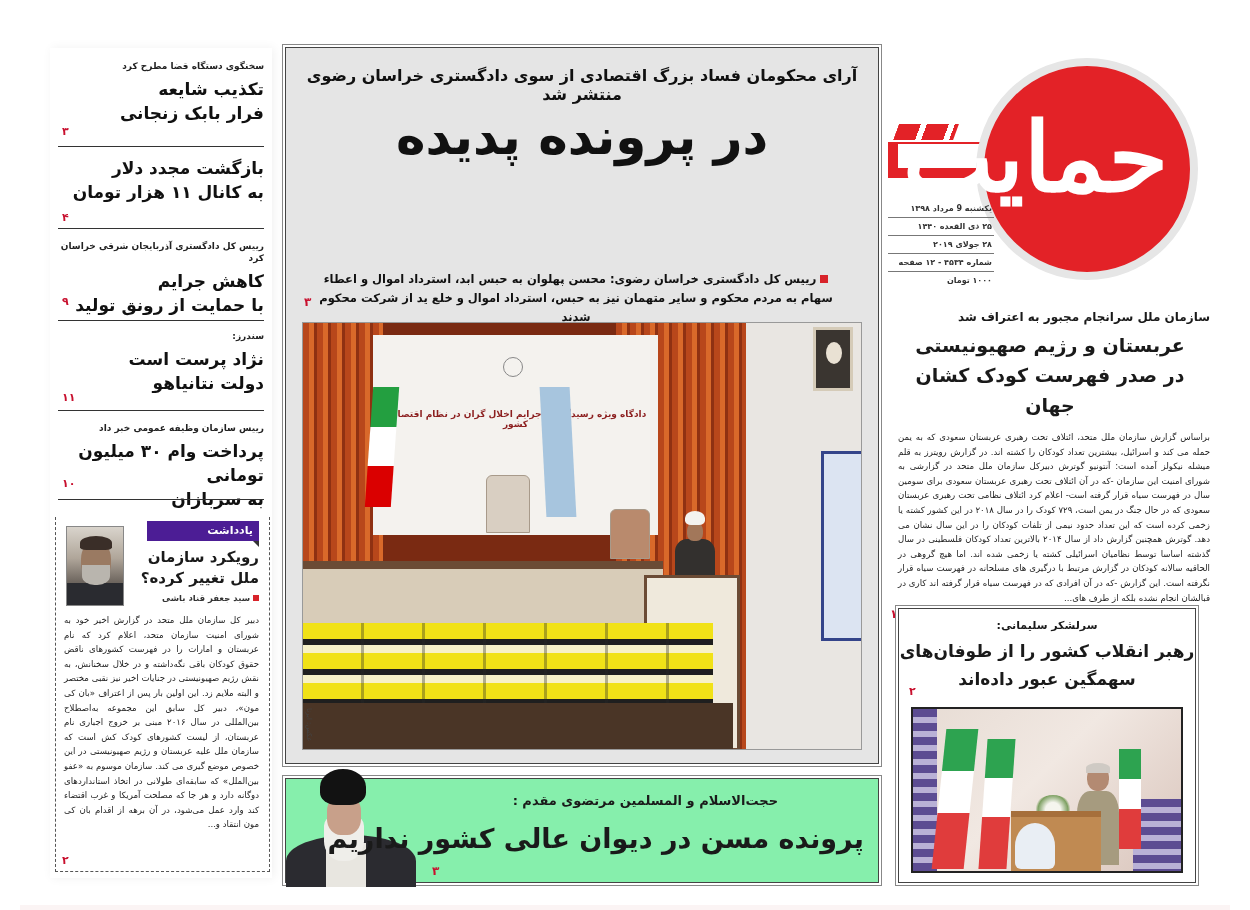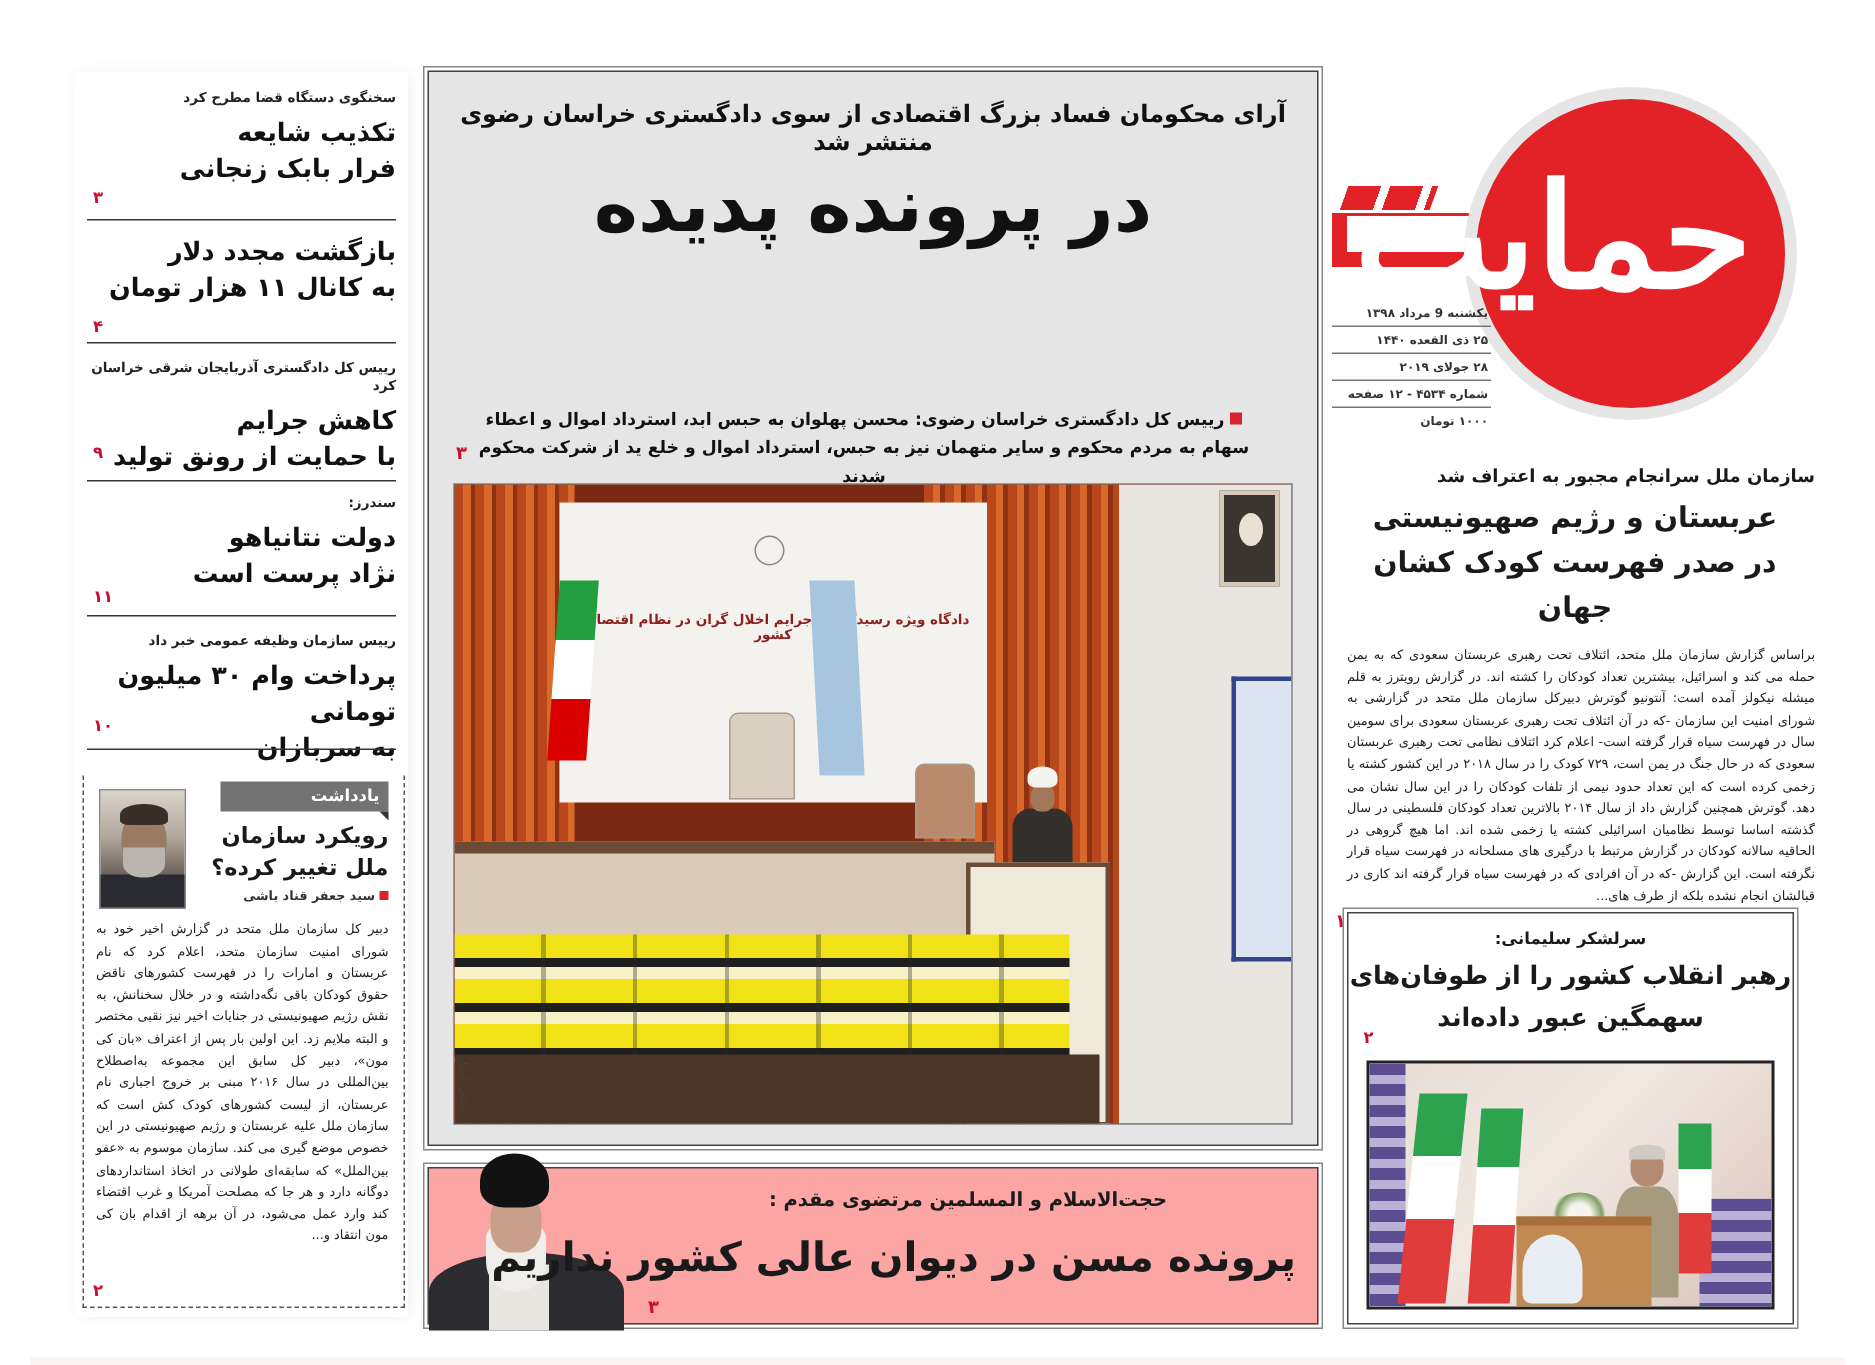--- a/index.html
+++ b/index.html
@@ -17,21 +17,21 @@
   .brief .head { font-size: 17px; font-weight: bold; line-height: 24px; color: #111; }
   .brief .page { position: absolute; left: 4px; bottom: 2px; color: #c8102e; font-size: 11px; font-weight: bold; direction: ltr; }
   .brief-rule { position: absolute; left: 8px; width: 206px; height: 0; border-top: 1.5px solid #333; }
 
   .opinion {
     position: absolute; left: 55px; top: 517px; width: 215px; height: 355px;
     border: 1px dashed #555; border-top: none;
   }
   .op-badge {
     position: absolute; right: 10px; top: 4px; width: 112px; height: 20px;
-    background: #737373; color: #fff; font-size: 11px; font-weight: bold;
+    background: #4c1d95; color: #fff; font-size: 11px; font-weight: bold;
     padding-right: 6px; line-height: 20px; text-align: right;
   }
   .op-badge::after {
     content: ""; position: absolute; right: 0; bottom: -6px;
     border-top: 6px solid #333; border-left: 6px solid transparent;
   }
   .op-photo {
     position: absolute; left: 10px; top: 9px; width: 58px; height: 80px;
     background: linear-gradient(180deg, #d9d4cc 0%, #b0a69a 40%, #6f6760 70%, #3a3a3c 100%);
     border: 1px solid #888;
@@ -100,21 +100,21 @@
   .cleric .robe { position: absolute; left: 0; top: 28px; width: 40px; height: 42px; background: #33302e; border-radius: 30% 30% 0 0; }
   .files { position: absolute; left: 0; top: 300px; width: 410px; height: 85px;
     background:
       repeating-linear-gradient(90deg, rgba(0,0,0,0) 0 58px, rgba(40,40,40,0.35) 58px 61px),
       repeating-linear-gradient(180deg, #f1e217 0 16px, #1f1f1f 16px 22px, #f7f1c7 22px 30px); }
   .tables { position: absolute; left: 0; top: 380px; width: 430px; height: 48px; background: #4a3526; }
   .photo-credit { position: absolute; left: 2px; bottom: 8px; writing-mode: vertical-rl; font-size: 7px; color: #444; }
 
   .cleric-box {
     position: absolute; left: 285px; top: 778px; width: 594px; height: 105px;
-    border: 1.5px solid #444; outline: 1px solid #888; outline-offset: 2px; background: #fca5a5; overflow: visible;
+    border: 1.5px solid #444; outline: 1px solid #888; outline-offset: 2px; background: #86efac; overflow: visible;
   }
   .cleric-photo { position: absolute; left: -4px; top: -14px; width: 140px; height: 122px; }
   .cleric-photo .turban { position: absolute; left: 38px; top: 4px; width: 46px; height: 36px; background: #121212; border-radius: 50% 50% 35% 35%; }
   .cleric-photo .face { position: absolute; left: 45px; top: 30px; width: 34px; height: 40px; background: #c8a08a; border-radius: 40%; }
   .cleric-photo .beard { position: absolute; left: 42px; top: 52px; width: 40px; height: 44px; background: #efeeea; border-radius: 20% 20% 45% 45%; }
   .cleric-photo .robe { position: absolute; left: 4px; top: 70px; width: 130px; height: 52px; background: #2b2b30; border-radius: 50% 50% 0 0; }
   .cleric-photo .robe2 { position: absolute; left: 44px; top: 78px; width: 40px; height: 44px; background: #e8e6e0; }
   .cleric-kicker { position: absolute; top: 14px; right: 100px; font-size: 13px; font-weight: bold; }
   .cleric-head { position: absolute; top: 42px; right: 14px; font-size: 27px; font-weight: 900; line-height: 36px; }
   .cleric-page { position: absolute; left: 146px; bottom: 4px; color: #c8102e; font-size: 12px; font-weight: bold; }
@@ -203,22 +203,22 @@
       <div>کاهش جرایم</div>
       <div>با حمایت از رونق تولید</div>
     </div>
     <span class="page">۹</span>
   </div>
   <div class="brief-rule" style="top:272px;"></div>
 
   <div class="brief" style="top:282px;height:76px;">
     <div class="kicker">سندرز:</div>
     <div class="head">
+      <div>نژاد پرست است</div>
       <div>دولت نتانیاهو</div>
-      <div>نژاد پرست است</div>
     </div>
     <span class="page">۱۱</span>
   </div>
   <div class="brief-rule" style="top:362px;"></div>
 
   <div class="brief" style="top:374px;height:70px;">
     <div class="kicker">رییس سازمان وظیفه عمومی خبر داد</div>
     <div class="head">
       <div>پرداخت وام ۳۰ میلیون تومانی</div>
       <div>به سربازان</div>

